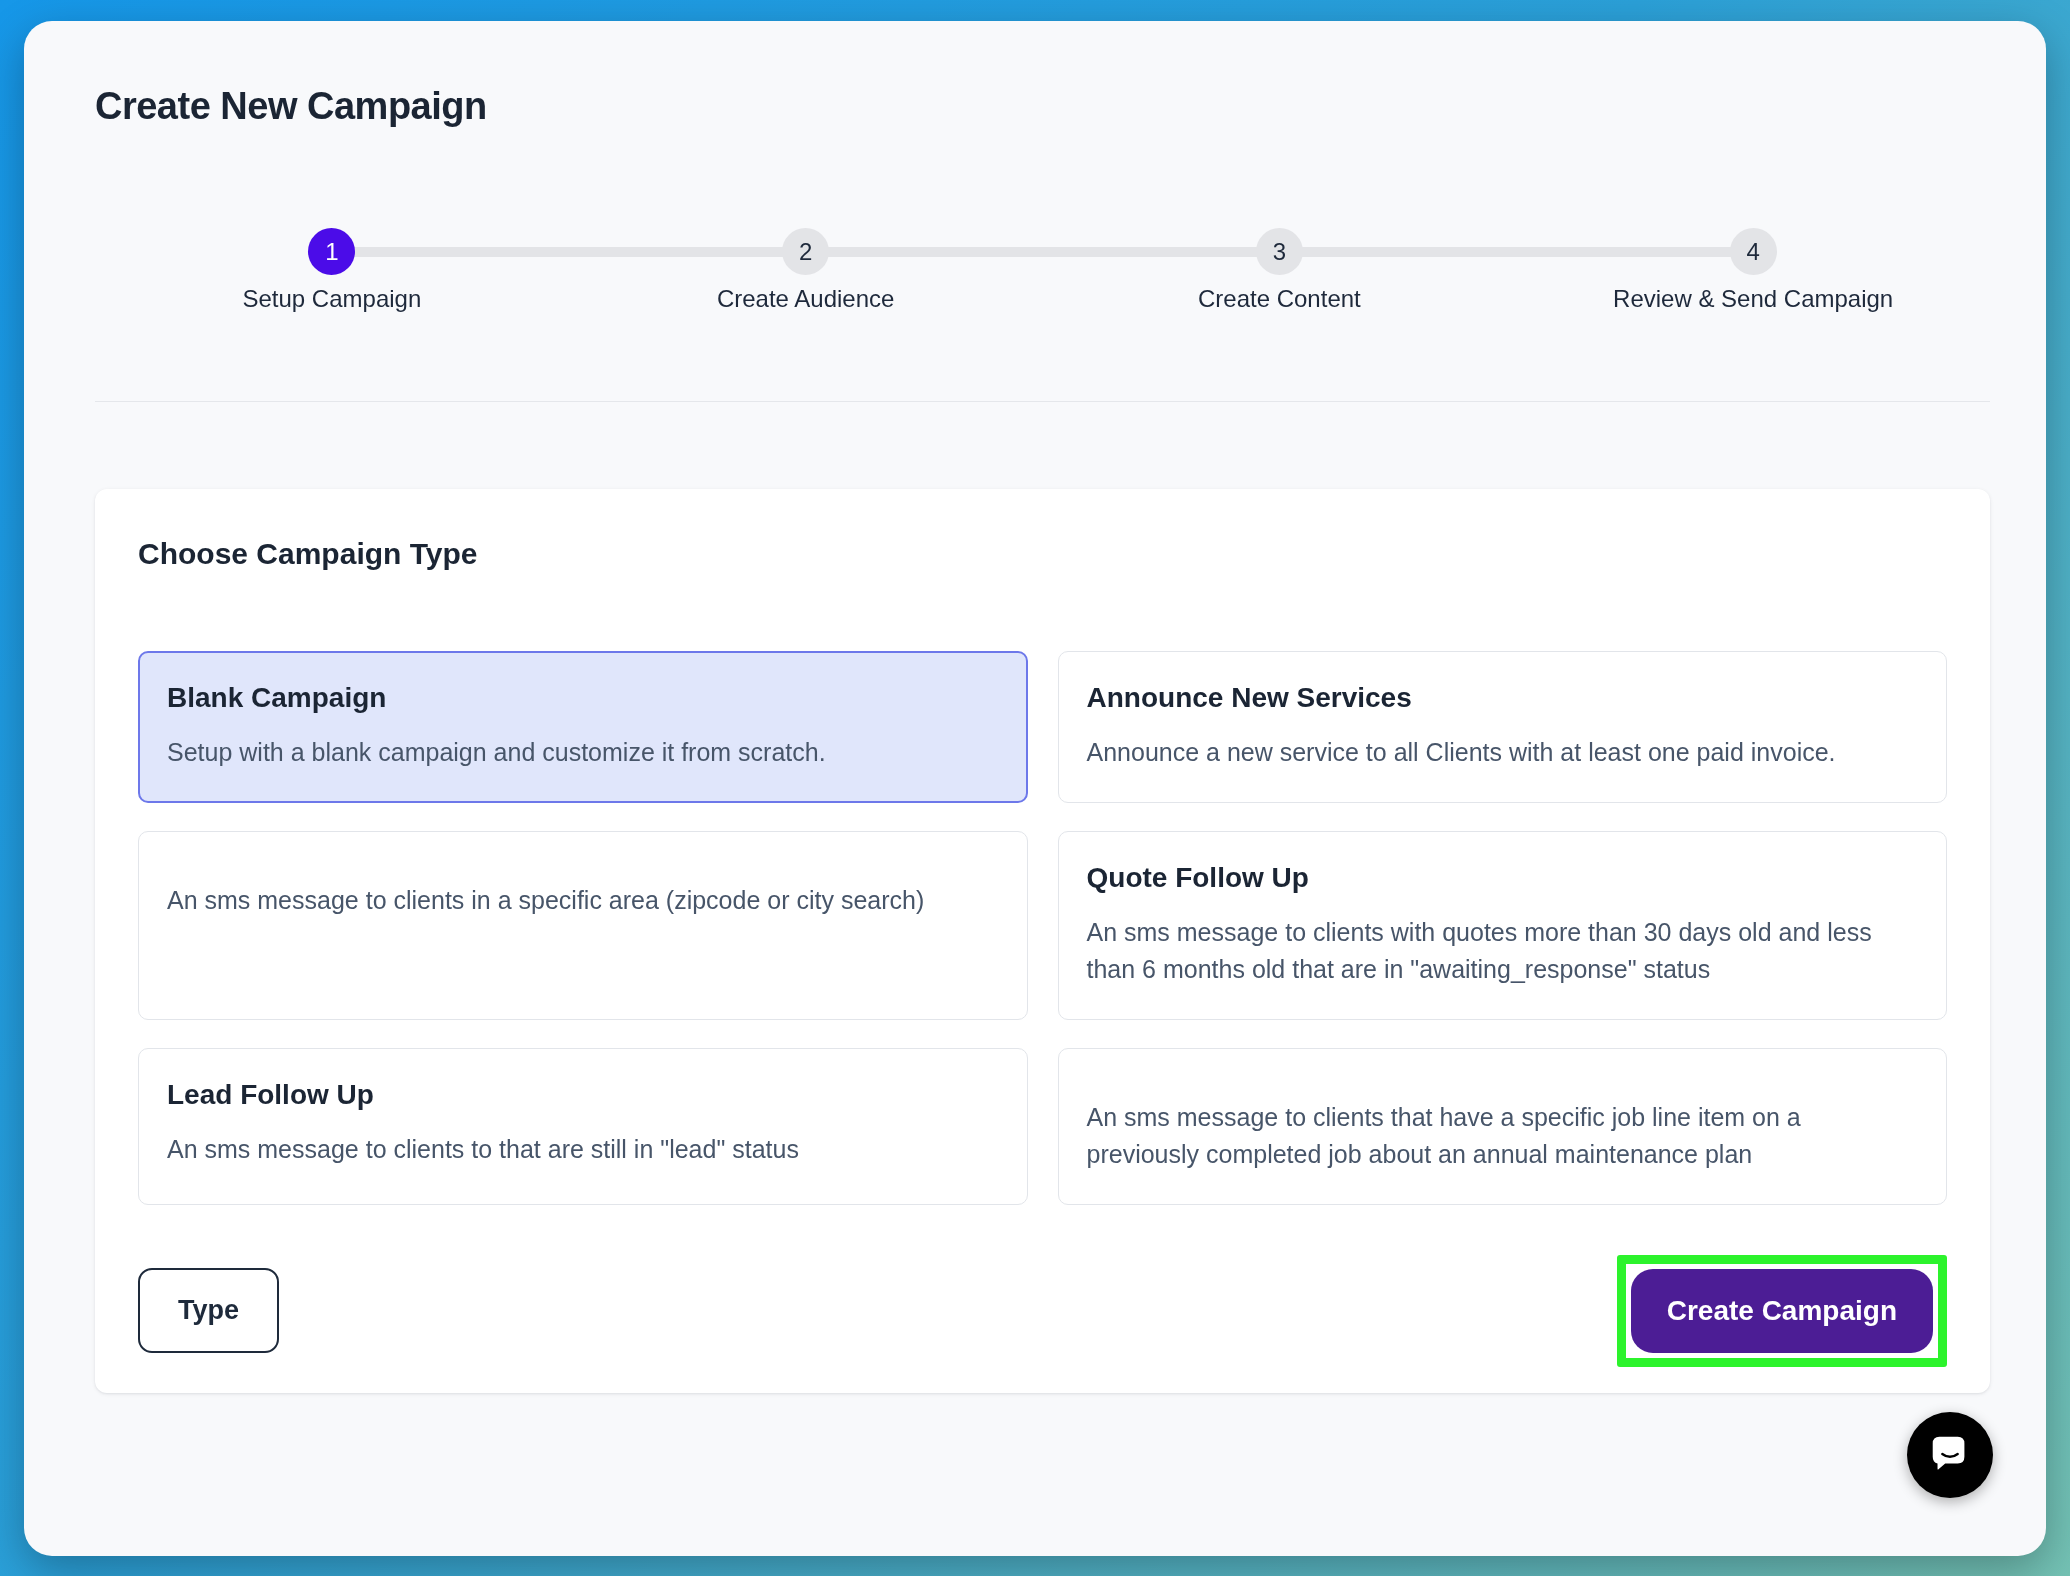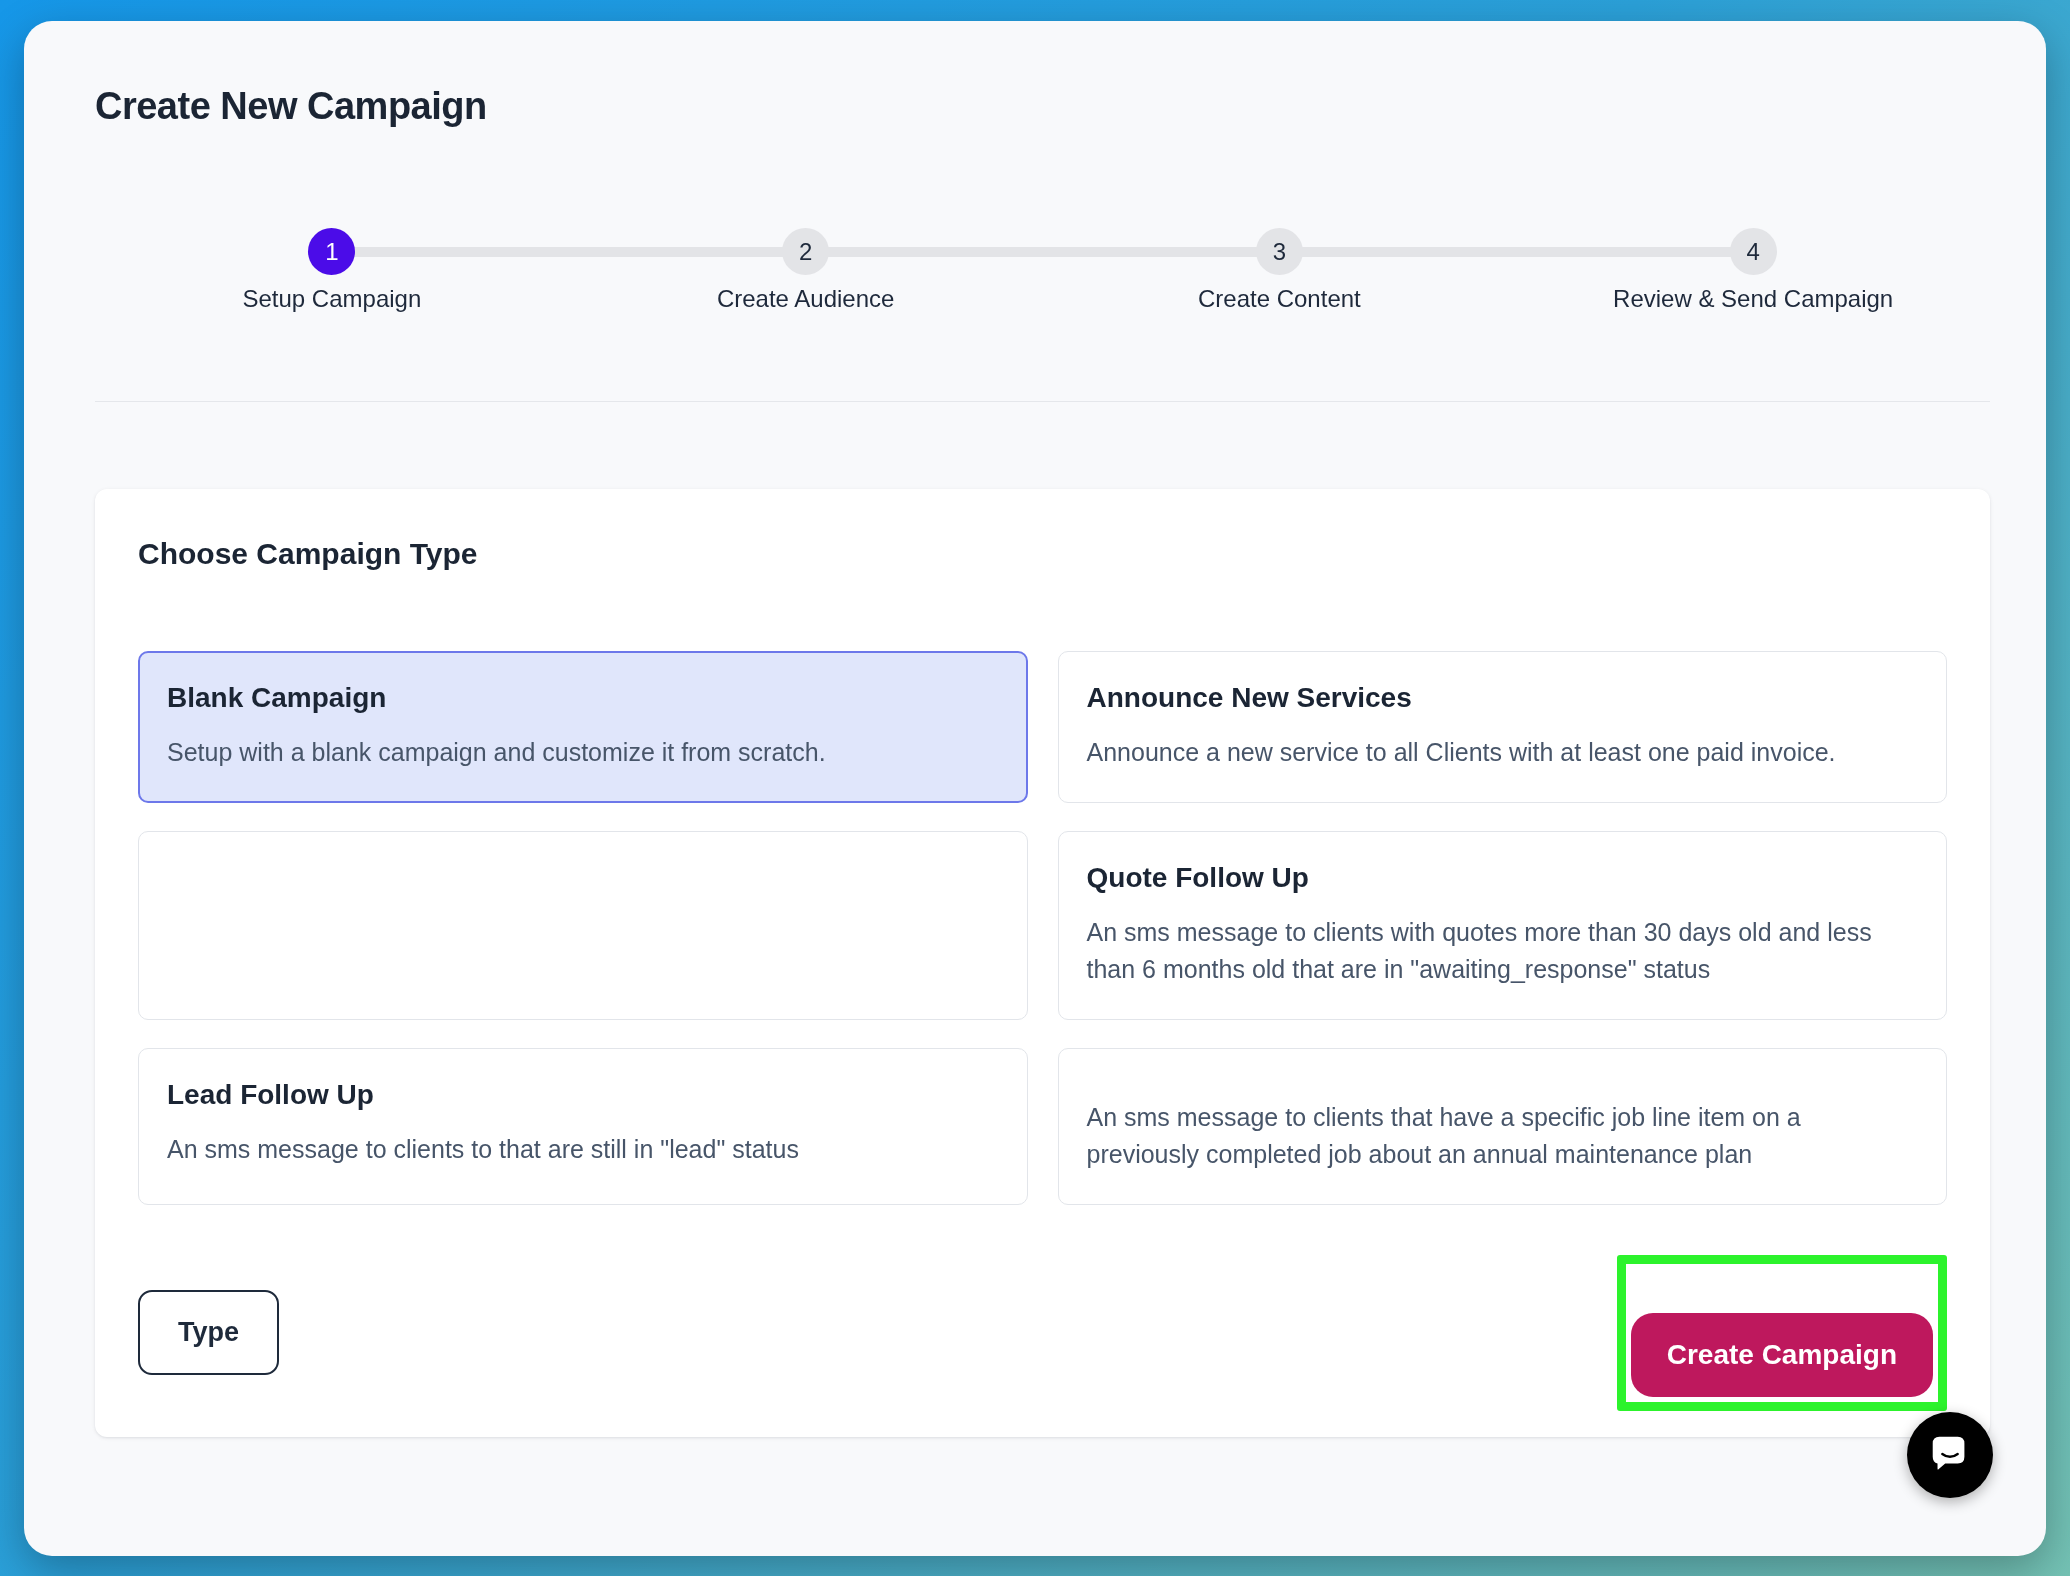--- a/index.html
+++ b/index.html
@@ -103,26 +103,25 @@
   .highlight-box {
     border: 9px solid #2cf32c;
     border-radius: 3px;
     padding: 5px;
   }
   .create-btn {
     font-family: inherit;
     font-size: 28px;
     font-weight: 700;
     color: #ffffff;
-    background: #be185d;
+    background: #4c1d95;
     border: none;
     border-radius: 22px;
     padding: 26px 36px;
     cursor: pointer;
-    margin-top: 44px;
   }
   
   .chat-fab {
     position: absolute;
     right: 77px; bottom: 78px;
     width: 86px; height: 86px;
     border-radius: 50%;
     background: #000000;
     display: flex; align-items: center; justify-content: center;
     cursor: pointer;
@@ -168,20 +167,21 @@
     <div class="options-grid">
       <div class="option selected">
         <div class="option-title">Blank Campaign</div>
         <div class="option-desc">Setup with a blank campaign and customize it from scratch.</div>
       </div>
       <div class="option">
         <div class="option-title">Announce New Services</div>
         <div class="option-desc">Announce a new service to all Clients with at least one paid invoice.</div>
       </div>
       <div class="option">
+        <div class="option-desc">An sms message to clients in a specific area (zipcode or city search)</div>
       </div>
       <div class="option">
         <div class="option-title">Quote Follow Up</div>
         <div class="option-desc">An sms message to clients with quotes more than 30 days old and less than 6 months old that are in "awaiting_response" status</div>
       </div>
       <div class="option">
         <div class="option-title">Lead Follow Up</div>
         <div class="option-desc">An sms message to clients to that are still in "lead" status</div>
       </div>
       <div class="option">

